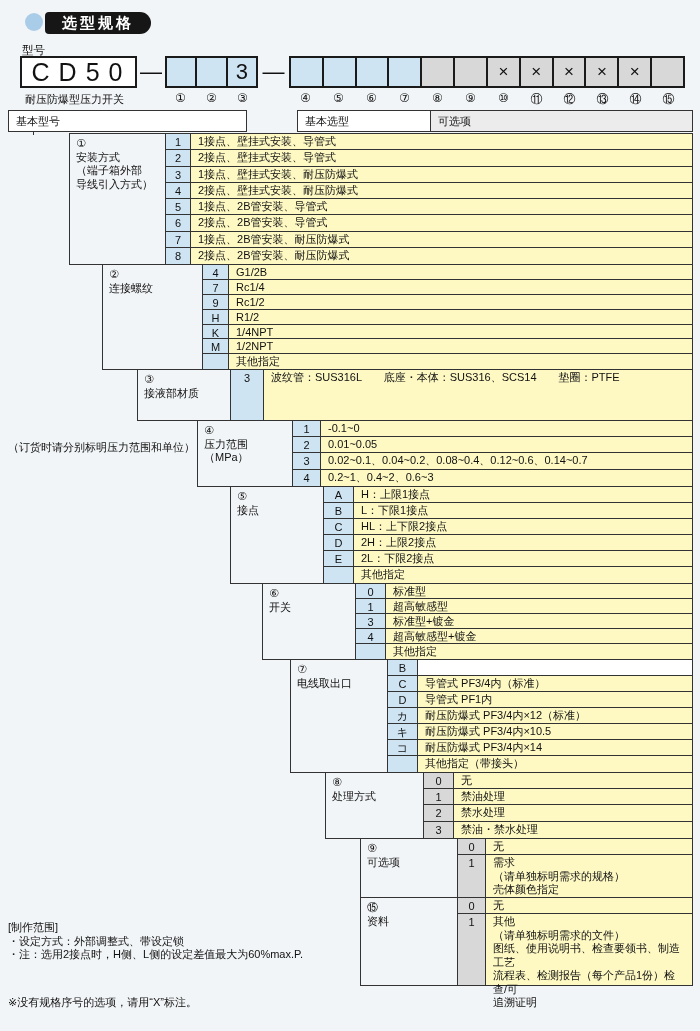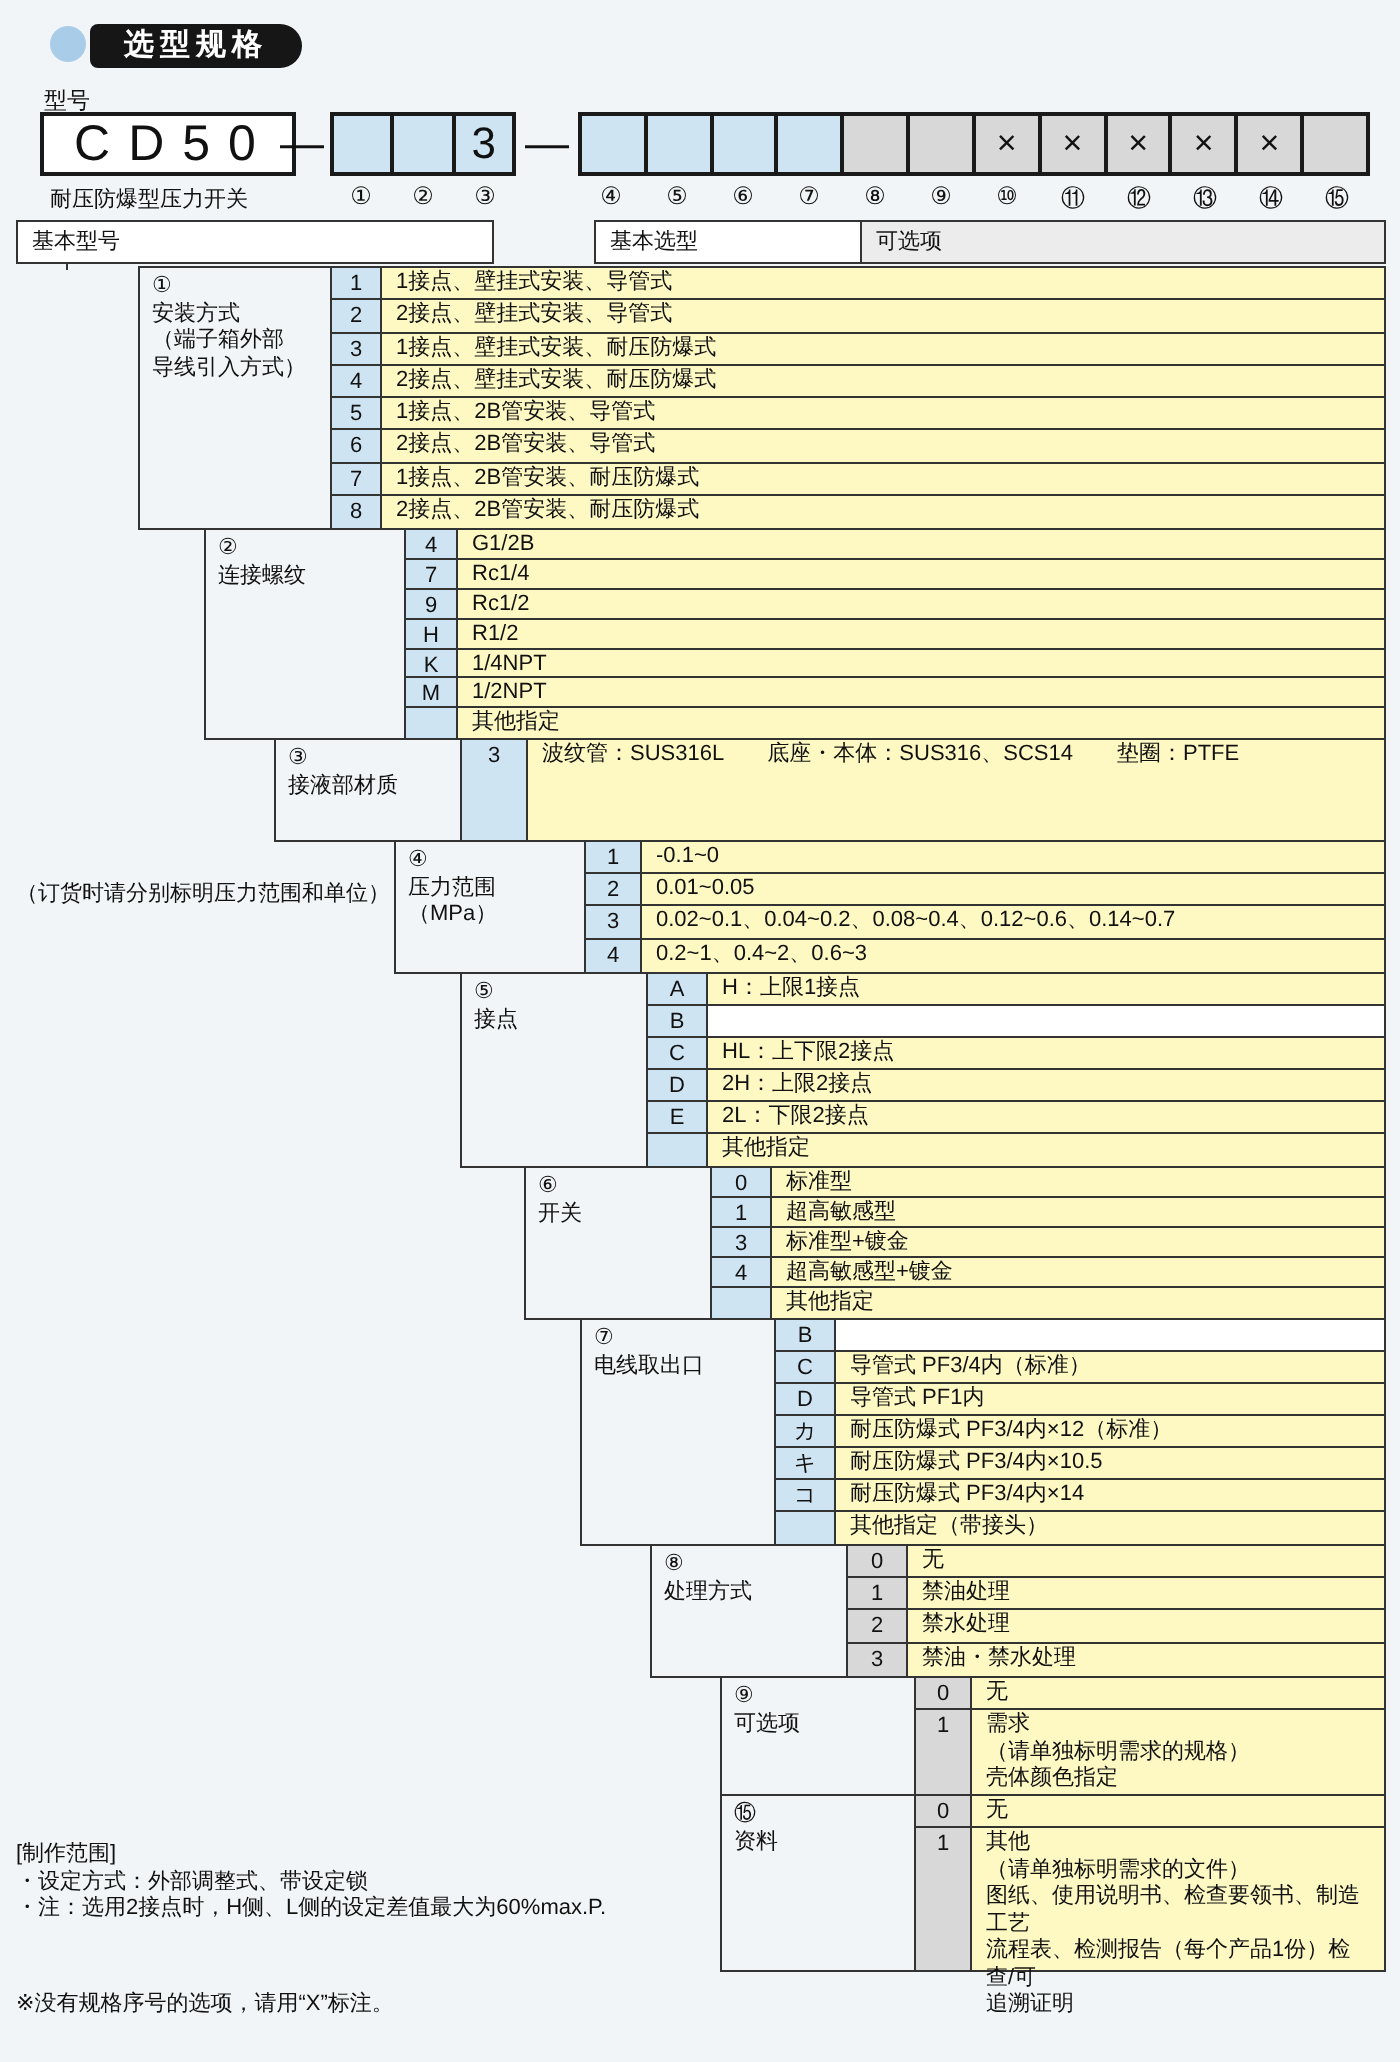--- a/index.html
+++ b/index.html
@@ -9,21 +9,21 @@
   }
   .abs{position:absolute;box-sizing:border-box}
   
   .badge-circle{left:25px;top:13px;width:18px;height:18px;border-radius:50%;background:#a9cde9}
   .badge-pill{left:45px;top:12px;width:106px;height:22px;background:#161616;color:#fff;
     border-radius:4px 11px 11px 4px;font-size:15px;font-weight:bold;letter-spacing:3px;
     text-align:center;line-height:22px}
   .subtitle{left:156px;top:15px;font-size:13px;font-weight:600;letter-spacing:1px}
   .model-label{left:22px;top:43px;font-size:11.5px}
   
-  .model-prefix{left:20px;top:56px;width:128px;height:32px;border:2px solid #1a1a1a;background:#fff;
+  .model-prefix{left:20px;top:56px;width:117px;height:32px;border:2px solid #1a1a1a;background:#fff;
     font-size:25px;letter-spacing:9px;text-align:center;line-height:28px;padding-left:6px}
   .mdash{top:56px;height:32px;display:flex;align-items:center;justify-content:center;font-size:22px}
   .mgroup{top:56px;height:32px;display:flex;border:2px solid #1a1a1a}
   .mcell{flex:1;display:flex;align-items:center;justify-content:center;border-left:2px solid #1a1a1a}
   .mcell:first-child{border-left:none}
   .fill-blue{background:#cfe4f2}
   .fill-gray{background:#d8d8d8}
   .midx{top:91px;font-size:12px;transform:translateX(-50%)}
   .model-caption{left:25px;top:92px;font-size:11px}
   
@@ -203,20 +203,21 @@
       </div>
       <div class="abs sec-label" style="left: 230px; top: 486px; width: 93px; height: 98px;">⑤
 接点</div>
       <div class="abs sec-rows" style="left: 323px; top: 486px; width: 370px; height: 98px;">
         <div class="opt-row" style="height: 16px;">
           <div class="opt-code fill-blue" style="width: 30px;">A</div>
           <div class="opt-desc">H：上限1接点</div>
         </div>
         <div class="opt-row" style="height: 16px;">
           <div class="opt-code fill-blue" style="width: 30px;">B</div>
+          <div class="opt-desc">L：下限1接点</div>
         </div>
         <div class="opt-row" style="height: 16px;">
           <div class="opt-code fill-blue" style="width: 30px;">C</div>
           <div class="opt-desc">HL：上下限2接点</div>
         </div>
         <div class="opt-row" style="height: 16px;">
           <div class="opt-code fill-blue" style="width: 30px;">D</div>
           <div class="opt-desc">2H：上限2接点</div>
         </div>
         <div class="opt-row" style="height: 16px;">

